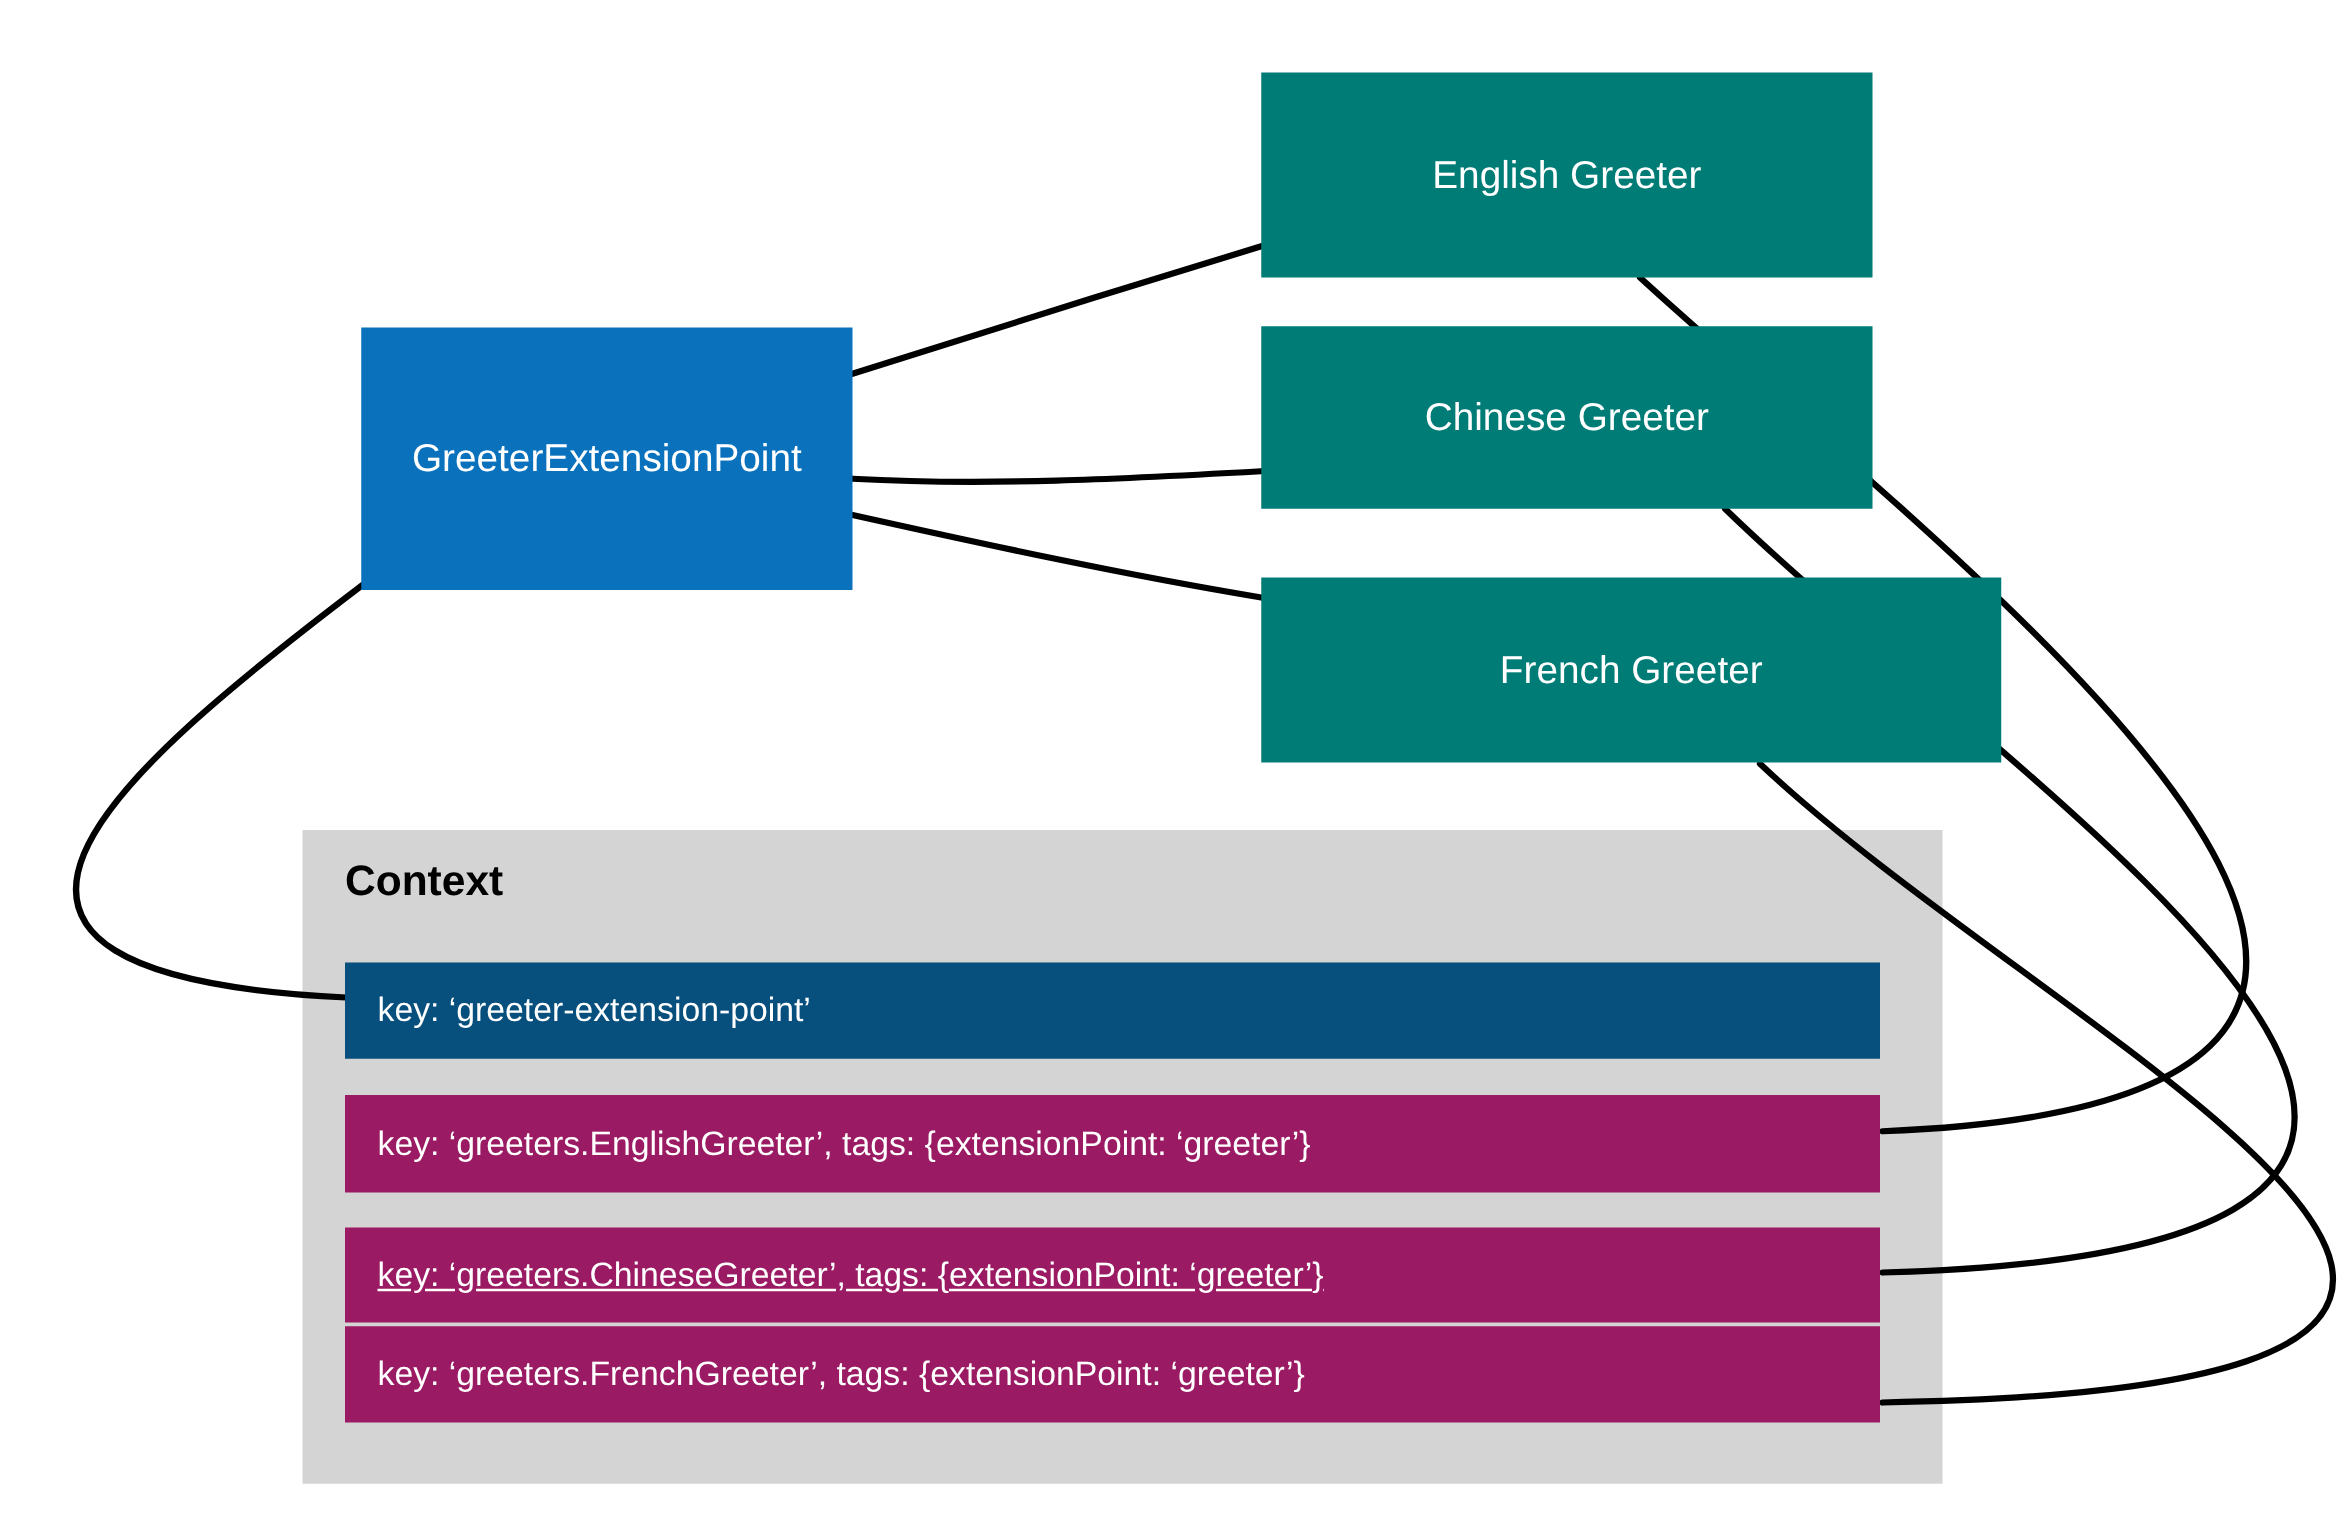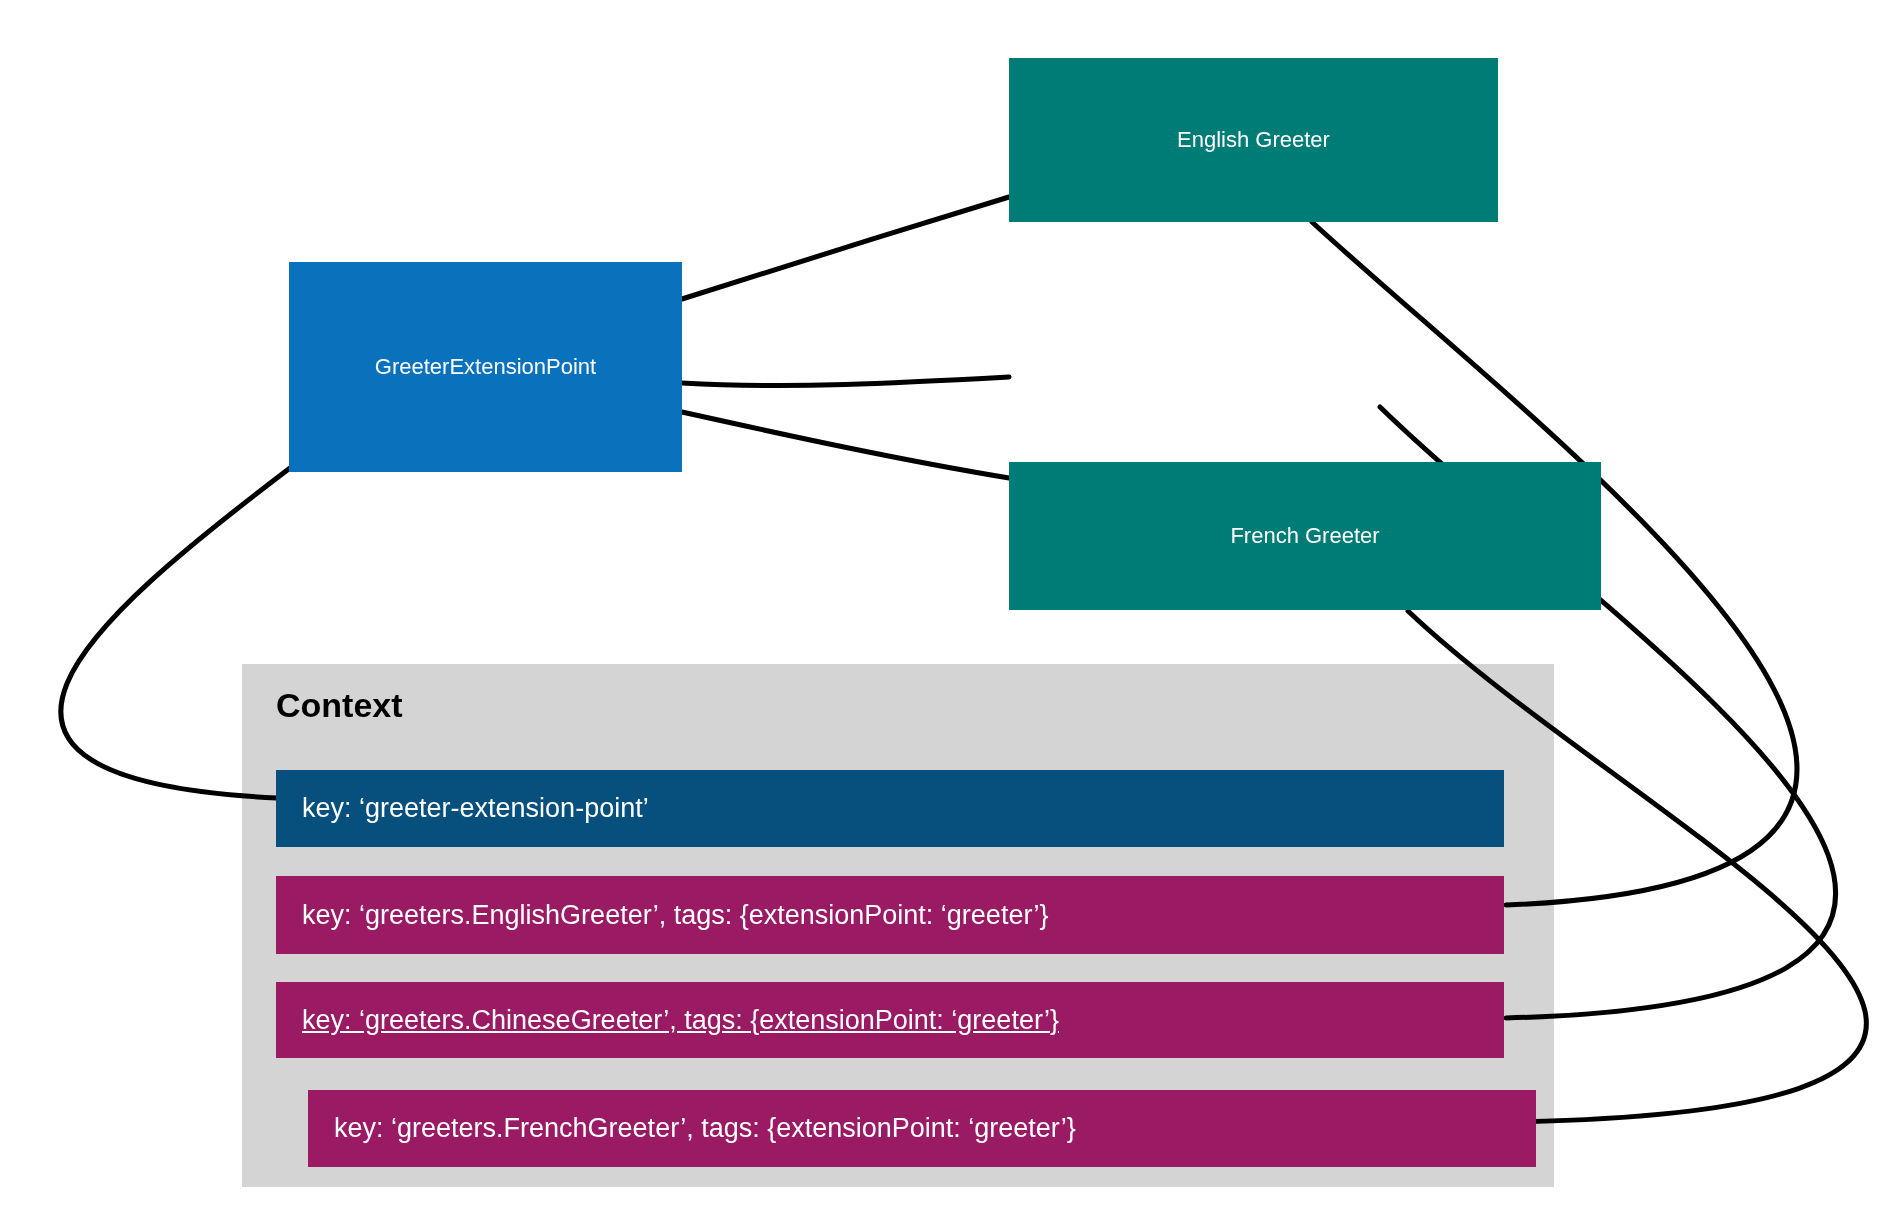--- a/index.html
+++ b/index.html
@@ -10,21 +10,21 @@
     background: #ffffff;
     overflow: hidden;
     font-family: "Liberation Sans", sans-serif;
   }
   .node {
     position: absolute;
     display: flex;
     align-items: center;
     justify-content: center;
     color: #ffffff;
-    font-size: 22px;
+    font-size: 31px;
     text-align: center;
   }
   .node-blue { background: #0A72BC; }
   .node-teal { background: #007C77; }
   .context-box {
     position: absolute;
     left: 242px; top: 664px;
     width: 1312px; height: 523px;
     background: #D4D4D4;
   }
@@ -80,34 +80,37 @@
   </svg>
 
   <div class="node node-blue" style="left:289px; top:262px; width:393px; height:210px;">
     <span>GreeterExtensionPoint</span>
   </div>
 
   <div class="node node-teal" style="left:1009px; top:58px; width:489px; height:164px;">
     <span>English Greeter</span>
   </div>
 
+  <div class="node node-teal" style="left:1009px; top:261px; width:489px; height:146px;">
+    <span>Chinese Greeter</span>
+  </div>
 
   <div class="node node-teal" style="left:1009px; top:462px; width:592px; height:148px;">
     <span>French Greeter</span>
   </div>
 
   <div class="key-bar bar-navy" style="top:770px; height:77px;">
     <span>key: ‘greeter-extension-point’</span>
   </div>
 
   <div class="key-bar bar-magenta" style="top:876px; height:78px;">
     <span>key: ‘greeters.EnglishGreeter’, tags: {extensionPoint: ‘greeter’}</span>
   </div>
 
   <div class="key-bar bar-magenta" style="top:982px; height:76px;text-decoration:underline;">
     <span>key: ‘greeters.ChineseGreeter’, tags: {extensionPoint: ‘greeter’}</span>
   </div>
 
-  <div class="key-bar bar-magenta" style="top:1090px; height:77px;margin-left:32px;">
+  <div class="key-bar bar-magenta" style="top:1061px; height:77px;">
     <span>key: ‘greeters.FrenchGreeter’, tags: {extensionPoint: ‘greeter’}</span>
   </div>
 
 </div>
 
 </body></html>

